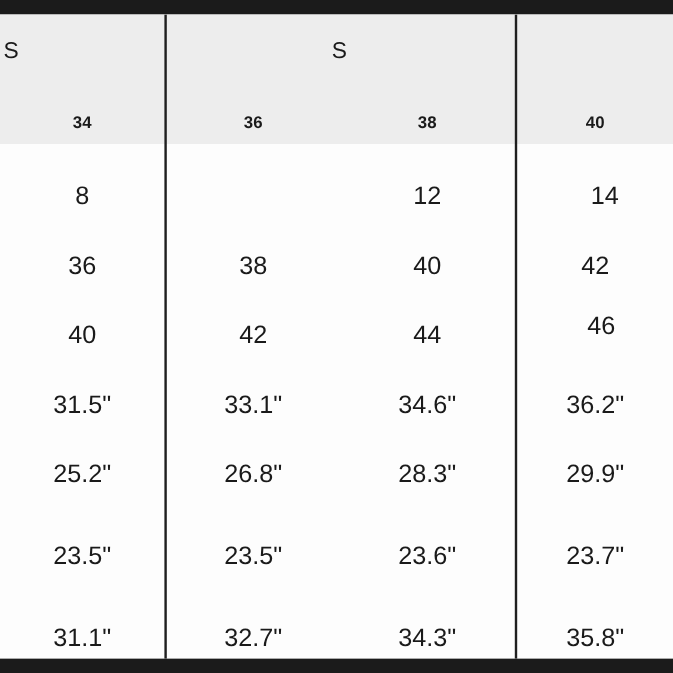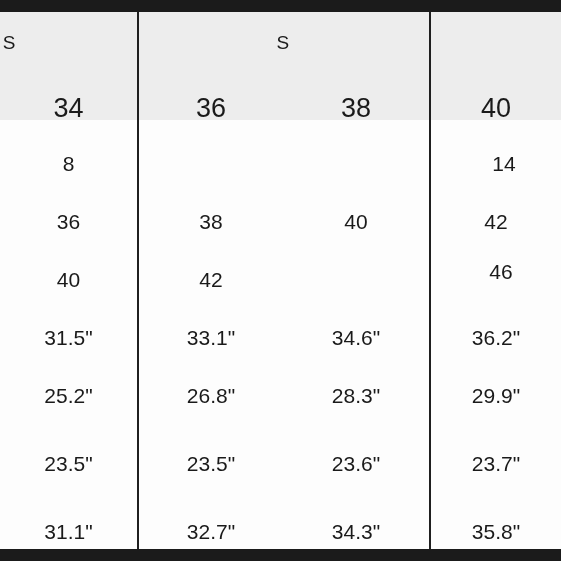--- a/index.html
+++ b/index.html
@@ -65,22 +65,22 @@
     color: #1a1a1a;
     white-space: nowrap;
     line-height: 1;
   }
   .group-label {
     font-size: 19px;
     font-weight: 400;
     letter-spacing: 0.5px;
   }
   .size-label {
-    font-size: 27px;
-    font-weight: 400;
+    font-size: 14px;
+    font-weight: 700;
   }
   .data-cell {
     font-size: 21px;
     font-weight: 400;
   }
 
   
   .group-clip {
     position: absolute;
     left: -10px;
@@ -106,29 +106,31 @@
     <div class="cell group-label group-clip" style="top:21px;">S</div>
 
     <div class="cell group-label" style="left:137px; top:21px; width:292px;">S</div>
 
     <div class="cell size-label" style="left:0px; top:83px; width:137px;">34</div>
     <div class="cell size-label" style="left:139px; top:83px; width:144px;">36</div>
     <div class="cell size-label" style="left:283px; top:83px; width:146px;">38</div>
     <div class="cell size-label" style="left:431px; top:83px; width:130px;">40</div>
 
     <div class="cell data-cell" style="left:0px; top:141px; width:137px;">8</div>
+    <div class="cell data-cell" style="left:283px; top:141px; width:146px;">12</div>
     <div class="cell data-cell" style="left:431px; top:141px; width:146px;">14</div>
 
     <div class="cell data-cell" style="left:0px; top:199px; width:137px;">36</div>
     <div class="cell data-cell" style="left:139px; top:199px; width:144px;">38</div>
     <div class="cell data-cell" style="left:283px; top:199px; width:146px;">40</div>
     <div class="cell data-cell" style="left:431px; top:199px; width:130px;">42</div>
 
     <div class="cell data-cell" style="left:0px; top:257px; width:137px;">40</div>
     <div class="cell data-cell" style="left:139px; top:257px; width:144px;">42</div>
+    <div class="cell data-cell" style="left:283px; top:257px; width:146px;">44</div>
     <div class="cell data-cell" style="left:431px; top:249px; width:140px;">46</div>
 
     <div class="cell data-cell" style="left:0px; top:315px; width:137px;">31.5"</div>
     <div class="cell data-cell" style="left:139px; top:315px; width:144px;">33.1"</div>
     <div class="cell data-cell" style="left:283px; top:315px; width:146px;">34.6"</div>
     <div class="cell data-cell" style="left:431px; top:315px; width:130px;">36.2"</div>
 
     <div class="cell data-cell" style="left:0px; top:373px; width:137px;">25.2"</div>
     <div class="cell data-cell" style="left:139px; top:373px; width:144px;">26.8"</div>
     <div class="cell data-cell" style="left:283px; top:373px; width:146px;">28.3"</div>

